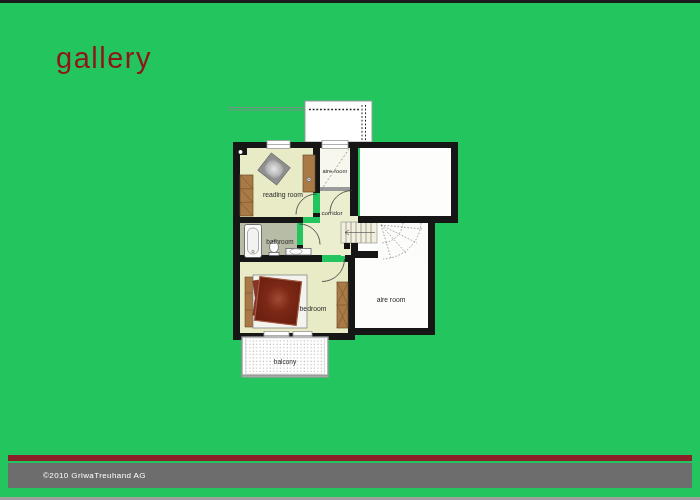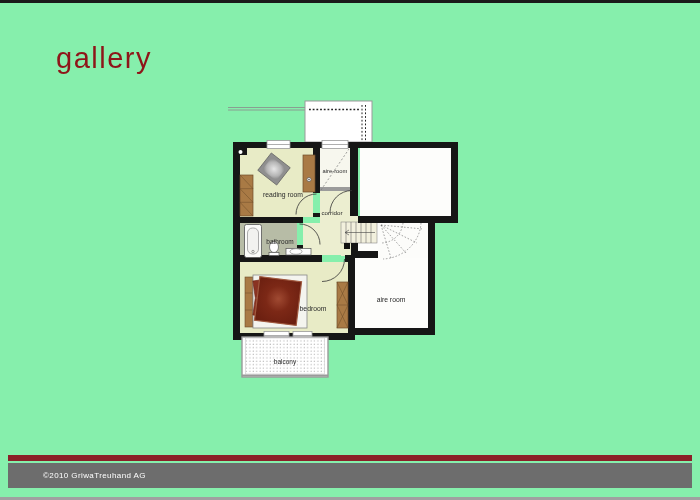--- a/index.html
+++ b/index.html
@@ -1,18 +1,18 @@
 <!DOCTYPE html>
 <html><head>
 <meta charset="utf-8">
 <style>
   html,body{margin:0;padding:0;background:#e9e9e9;}
   .page{
     position:relative;width:700px;height:500px;margin:0 auto;
-    background:#86efac;overflow:hidden;
+    background:#22c55e;overflow:hidden;
     font-family:"Liberation Sans",sans-serif;
   }
   .topbar{position:absolute;left:0;top:0;width:700px;height:3px;background:#1b1b1b;}
   .title{
     position:absolute;left:56px;top:42px;margin:0;
     font-size:29px;font-weight:400;letter-spacing:1.5px;
     color:#8e1519;
   }
   .plan{position:absolute;left:225px;top:95px;width:240px;height:290px;}
   .footer-maroon{position:absolute;left:8px;top:455px;width:684px;height:6px;background:#8b2028;}

